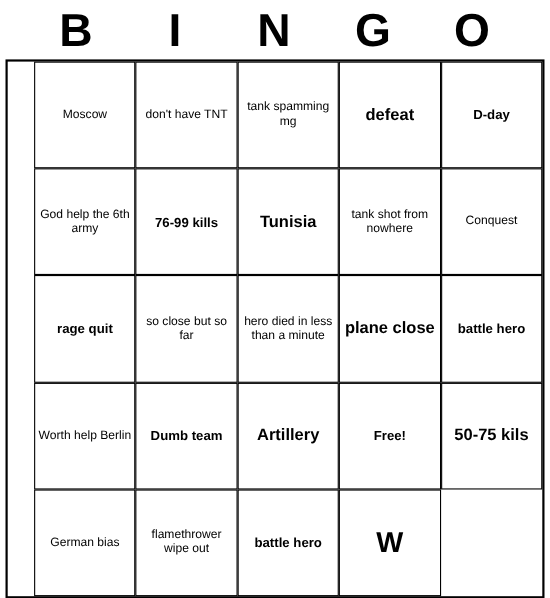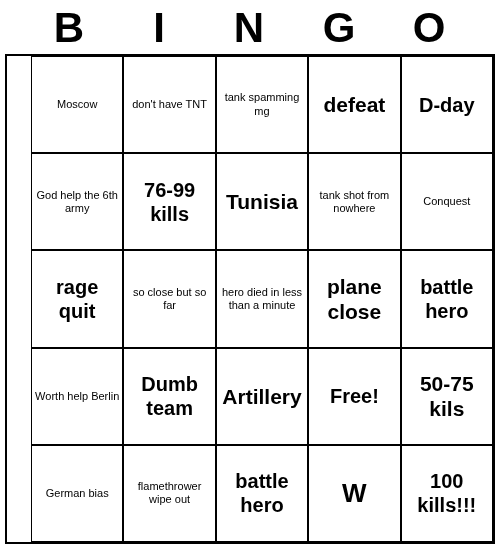--- a/index.html
+++ b/index.html
@@ -51,26 +51,26 @@
       align-items: center;
       justify-content: center;
       text-align: center;
       padding: 3px;
       font-size: 11px;
       line-height: 1.2;
       word-break: break-word;
     }
 
     .bingo-cell.large-text {
-      font-size: 20px;
+      font-size: 12px;
       font-weight: bold;
     }
 
     .bingo-cell.medium-text {
-      font-size: 21px;
+      font-size: 15px;
       font-weight: bold;
     }
 
     .bingo-cell.xlarge-text {
       font-size: 26px;
       font-weight: bold;
     }
   </style>
 </head>
 <body>
@@ -101,14 +101,13 @@
     <div class="bingo-cell large-text">battle hero</div>
     <div class="bingo-cell">Worth help Berlin</div>
     <div class="bingo-cell large-text">Dumb team</div>
     <div class="bingo-cell medium-text">Artillery</div>
     <div class="bingo-cell large-text">Free!</div>
     <div class="bingo-cell medium-text">50-75 kils</div>
     <div class="bingo-cell">German bias</div>
     <div class="bingo-cell">flamethrower wipe out</div>
     <div class="bingo-cell large-text">battle hero</div>
     <div class="bingo-cell xlarge-text">W</div>
-    <div class="bingo-cell large-text">100 kills!!!</div>
   </div>
 
 </body></html>

